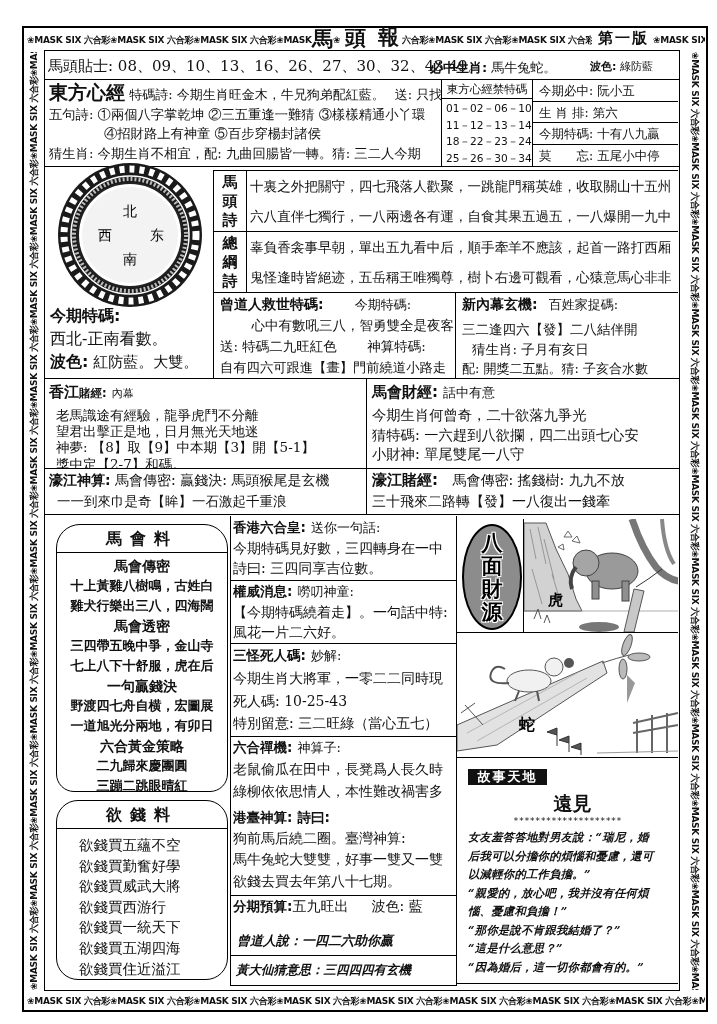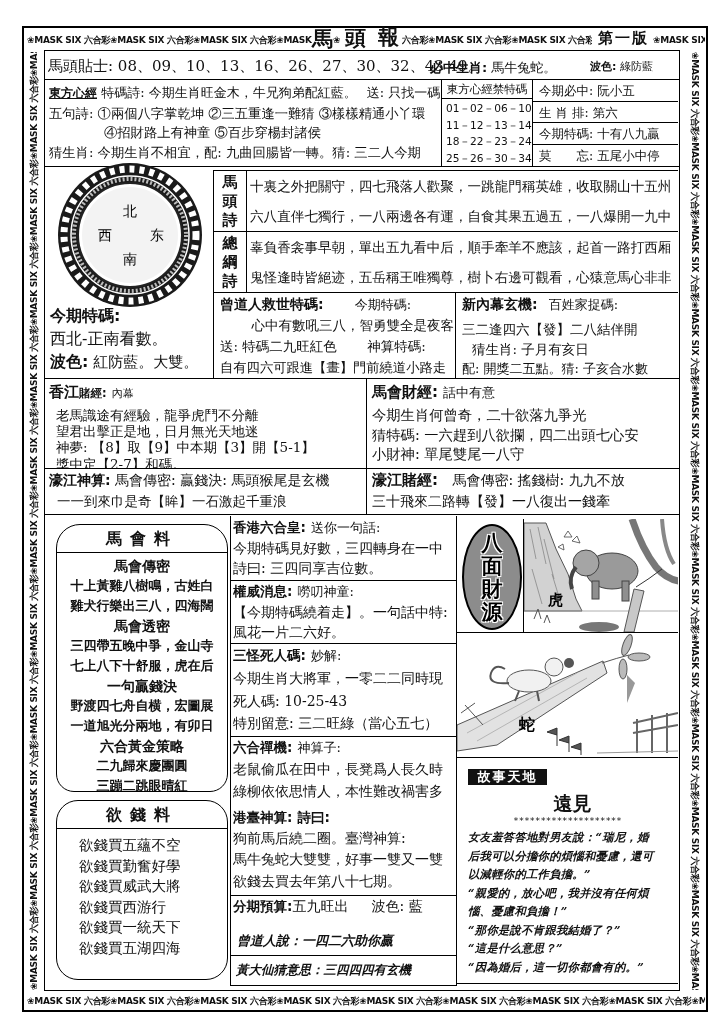--- a/index.html
+++ b/index.html
@@ -59,21 +59,21 @@
   <span>馬牛兔蛇。</span>
 </div>
 <div class="a nw" style="left:590px;top:59px;font-size:11px;">
   <span class="hei">波色:</span>
   <span>綠防藍</span>
 </div>
 <div class="a hl" style="left:44px;top:79px;width:636px;"></div>
 
 <div class="box" style="left:46px;top:81px;width:395px;height:85px;padding:2px 0 0 3px;">
   <div class="line t13" style="line-height:19.5px;">
-    <span class="hei" style="font-size:12px;text-decoration:underline;">東方心經</span>
+    <span class="hei" style="font-size:19px;">東方心經</span>
     <span>特碼詩:</span>
     <span>今期生肖旺金木，牛兄狗弟配紅藍。</span>
     <span style="margin-left:6px;">送: 只找一碼</span>
   </div>
   <div class="line t13" style="line-height:19.5px;font-size:13.3px;">
     <span>五句詩:</span>
     <span>①兩個八字掌乾坤 ②三五重逢一難猜 ③樣樣精通小丫環</span>
   </div>
   <div class="line t13" style="line-height:19.5px;font-size:13.3px;padding-left:55px;">④招財路上有神童 ⑤百步穿楊封諸侯</div>
   <div class="line t13" style="line-height:19.5px;font-size:13.3px;">猜生肖: 今期生肖不相宜，配: 九曲回腸皆一轉。猜: 三二人今期</div>
@@ -237,20 +237,21 @@
 </div>
 <div class="box round-box" style="left:56px;top:800px;width:172px;height:180px;border-radius:22px;">
   <div class="round-title">欲錢料</div>
   <div style="padding:6px 0 0 22px;font-size:14.5px;line-height:20.6px;">
     <div class="line">欲錢買五蘊不空</div>
     <div class="line">欲錢買勤奮好學</div>
     <div class="line">欲錢買威武大將</div>
     <div class="line">欲錢買西游行</div>
     <div class="line">欲錢買一統天下</div>
     <div class="line">欲錢買五湖四海</div>
+    <div class="line">欲錢買住近溢江</div>
   </div>
 </div>
 
 <div class="a vl" style="left:230px;top:516px;height:470px;"></div>
 <div class="a vl" style="left:456px;top:516px;height:470px;"></div>
 <div class="a hl" style="left:230px;top:985px;width:226px;"></div>
 
 <div class="box" style="left:233px;top:517px;width:222px;height:63px;">
   <div class="line" style="line-height:20px;">
     <span class="mid-h">香港六合皇:</span>

